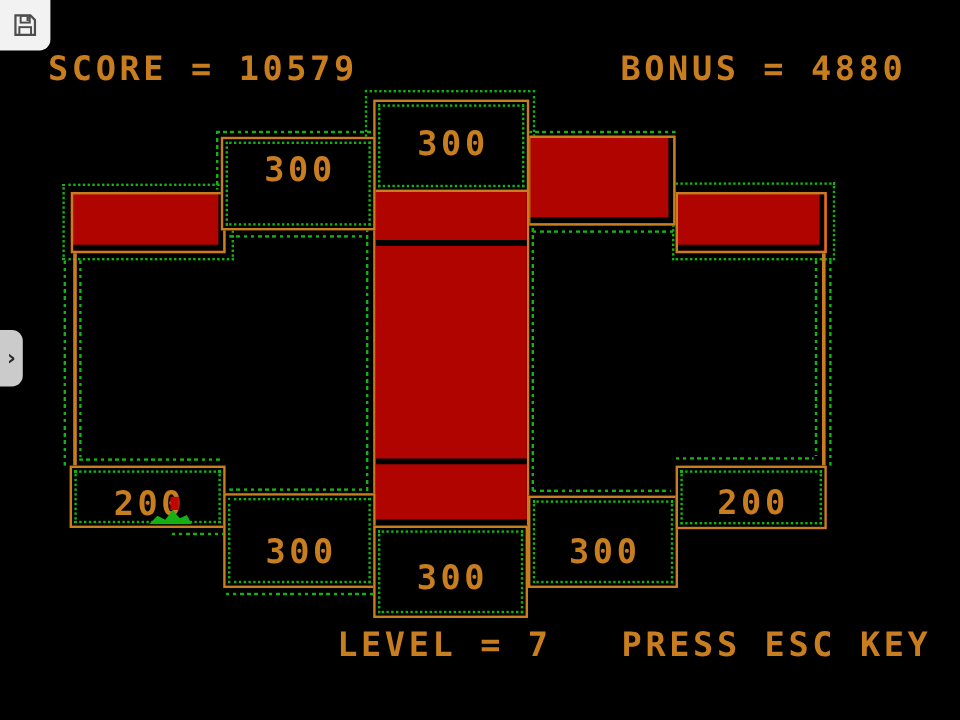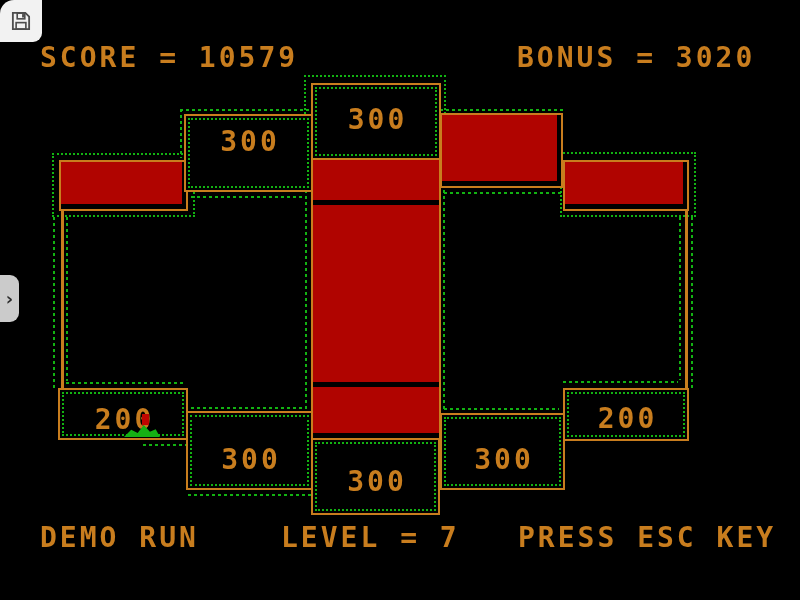--- a/index.html
+++ b/index.html
@@ -2,21 +2,21 @@
 <html><head>
 <meta charset="utf-8">
 <style>
   :root{
     --or:#c87d1e;
     --rd:#b00400;
     --gr:#12b212;
   }
   html,body{margin:0;padding:0;background:#000;}
   #stage{position:relative;width:800px;height:600px;background:#000;overflow:hidden;
-         font-family:"DejaVu Sans Mono",monospace;border-radius:14px;}
+         font-family:"DejaVu Sans Mono",monospace;}
   .hudtext{position:absolute;color:var(--or);font-weight:bold;font-size:28px;line-height:28px;
            letter-spacing:3px;white-space:pre;}
   .vbox{position:absolute;background:#000;border:2px solid var(--or);}
   .dotin{position:absolute;inset:2px;border:2px dotted var(--gr);}
   .vlabel{position:relative;text-align:center;color:var(--or);font-weight:bold;font-size:28px;
           line-height:28px;letter-spacing:3px;text-indent:3px;}
   .rblock{position:absolute;background:var(--rd);border:2px solid var(--or);
           box-shadow:inset -4px -5px 0 #000;}
   .colwrap{position:absolute;left:311px;top:160px;width:130px;height:278px;background:#000;
            border-left:2px solid var(--or);border-right:2px solid var(--or);box-sizing:border-box;}
@@ -37,21 +37,21 @@
       border-radius:0 9px 9px 0;display:flex;align-items:center;justify-content:center;
       color:#2b2b2b;font-family:"DejaVu Sans",sans-serif;font-size:18px;font-weight:bold;cursor:pointer;}
   *{box-sizing:border-box;}
 </style>
 </head>
 <body>
 
 <div id="stage">
 
   <div class="hudtext" style="left:40px;top:44px;">SCORE = 10579</div>
-  <div class="hudtext" style="left:517px;top:44px;">BONUS = 3020</div>
+  <div class="hudtext" style="left:517px;top:44px;">BONUS = 4880</div>
 
   <div class="dot-rect" style="left:304px;top:75px;width:142px;height:91px;"></div>
   <div class="dot-rect" style="left:52px;top:153px;width:143px;height:64px;"></div>
   <div class="dot-rect" style="left:560px;top:152px;width:136px;height:65px;"></div>
 
   <div class="dh" style="left:180px;top:109px;width:131px;"></div>
   <div class="dv" style="left:180px;top:109px;height:49px;"></div>
   <div class="dh" style="left:440px;top:109px;width:123px;"></div>
   <div class="dh" style="left:444px;top:192px;width:117px;"></div>
   <div class="dv" style="left:305px;top:166px;height:245px;"></div>
@@ -106,21 +106,20 @@
     <div class="vlabel" style="margin-top:31px;">300</div>
   </div>
   <div class="vbox" style="left:563px;top:388px;width:126px;height:53px;">
     <div class="dotin"></div>
     <div class="vlabel" style="margin-top:15px;">200</div>
   </div>
 
   <div class="creature-body"></div>
   <div class="creature-marker"></div>
 
-  <div class="hudtext" style="left:40px;top:524px;">DEMO RUN</div>
   <div class="hudtext" style="left:281px;top:524px;">LEVEL = 7</div>
   <div class="hudtext" style="left:518px;top:524px;">PRESS ESC KEY</div>
 
   <div class="save-btn">
     <span style="display:flex;">
       <svg width="26" height="26" viewBox="0 0 24 24">
         <path d="M4.5 4.5 H16 L19.5 8 V19.5 H4.5 Z" fill="none" stroke="#4d4d4d" stroke-width="1.7"></path>
         <rect x="8.5" y="4.8" width="7" height="5.2" fill="none" stroke="#4d4d4d" stroke-width="1.5"></rect>
         <rect x="13" y="5.6" width="1.8" height="3.2" fill="#4d4d4d"></rect>
         <rect x="7.5" y="13.5" width="9" height="6" fill="none" stroke="#4d4d4d" stroke-width="1.5"></rect>

